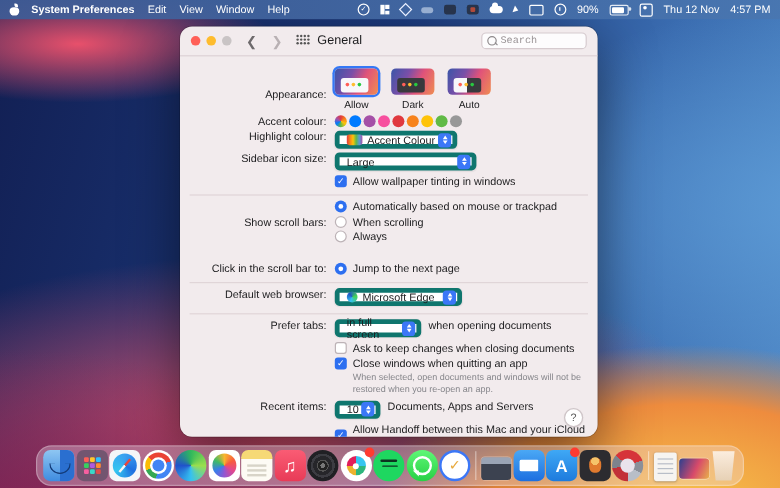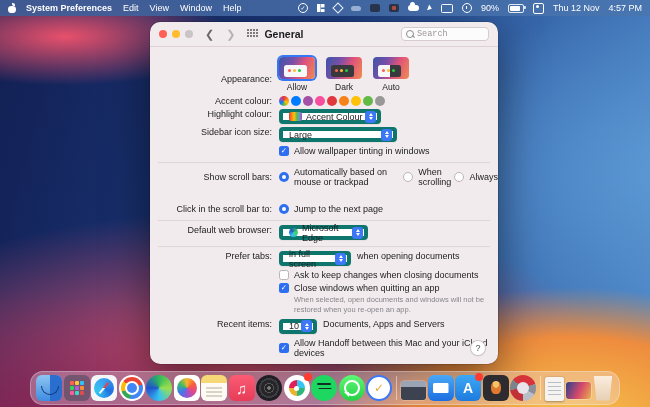--- a/index.html
+++ b/index.html
@@ -53,21 +53,21 @@
   .titlebar{display:flex;align-items:center;height:24px;padding:0 9px;border-bottom:1px solid #ddd1d5}
   .lights{display:flex;gap:5px;margin-right:12px}
   .light{width:8px;height:8px;border-radius:50%}
   .light.red{background:#ff5f57}.light.yellow{background:#febc2e}.light.gray{background:#c9c4c5}
   .navchev{font-size:11px;color:#6e6a6c;margin-right:12px;font-weight:bold}
   .navchev.fwd{color:#b8b0b3}
   .gridicon{width:10px;height:10px;margin-right:7px;position:relative}
   .gridicon::after{content:"";position:absolute;left:0;top:0;width:2px;height:2px;background:#555;border-radius:50%;
     box-shadow:3px 0 0 #555,6px 0 0 #555,9px 0 0 #555,0 3px 0 #555,3px 3px 0 #555,6px 3px 0 #555,9px 3px 0 #555,
     0 6px 0 #555,3px 6px 0 #555,6px 6px 0 #555,9px 6px 0 #555}
-  .wintitle{font-size:10.5px;font-weight:bold}
+  .wintitle{font-size:10.5px;font-weight:normal}
   .tspacer{flex:1}
   .search{width:88px;height:14px;background:rgba(255,255,255,.85);border:1px solid #d6cbcf;border-radius:4px;
     display:flex;align-items:center;padding:0 4px;box-sizing:border-box}
   .mag{width:6px;height:6px;border:1px solid #8e8a8c;border-radius:50%;position:relative;flex:none;margin-right:3px}
   .mag::after{content:"";position:absolute;left:4.5px;top:4.5px;width:3px;height:1px;background:#8e8a8c;transform:rotate(45deg)}
   .search input{border:none;outline:none;background:transparent;width:60px;font-size:8.5px;color:#333;
     font-family:Liberation Mono, monospace;padding:0}
   .search input::placeholder{color:#9a9496}
   
   .content{padding-top:10px;font-size:9px}
@@ -106,21 +106,21 @@
     background:conic-gradient(from 200deg,#35c1f1,#1f55c4,#45d354,#35c1f1)}
   
   .opt{display:flex;align-items:center;gap:5px;min-height:10px}
   .cb{width:10px;height:10px;border-radius:2.5px;display:inline-flex;align-items:center;justify-content:center;flex:none;box-sizing:border-box}
   .cb.on{background:#2d6ff0;color:#fff;font-size:7.5px;font-weight:bold;line-height:1}
   .cb.off{background:#fff;border:1px solid #bdb3b7}
   .rd{width:10px;height:10px;border-radius:50%;flex:none;position:relative;box-sizing:border-box}
   .rd.on{background:#2d6ff0}
   .rd.on::after{content:"";position:absolute;inset:3px;background:#fff;border-radius:50%}
   .rd.off{background:#fff;border:1px solid #bdb3b7}
-  .optcol{display:flex;flex-direction:row;gap:2.5px}
+  .optcol{display:flex;flex-direction:column;gap:2.5px}
   .note{font-size:7.5px;color:#86868b;line-height:1.3;width:208px;margin-top:2px;margin-left:15px}
   .suffix{margin-left:6px}
   .helpbtn{position:absolute;right:12px;bottom:8px;width:14px;height:14px;border-radius:50%;background:#fff;
     border:1px solid #cfc5c8;display:flex;align-items:center;justify-content:center;font-size:9px;color:#555;
     box-shadow:0 .5px 1px rgba(0,0,0,.1)}
   
   .dock{position:absolute;left:50%;transform:translateX(-50%);bottom:2px;display:flex;align-items:center;gap:1.5px;
     padding:3px 5px;border-radius:13px;background:rgba(238,226,242,.32);border:.5px solid rgba(255,255,255,.28);z-index:6}
   .dk{width:26px;height:26px;position:relative;flex:none}
   .dksep{width:1px;height:24px;background:rgba(255,255,255,.45);margin:0 2.5px;flex:none}
@@ -323,21 +323,21 @@
           <span class="rd on"></span>
           <span>Jump to the next page</span>
         </div>
       </div>
     </div>
 
     <div class="divider"></div>
 
     <div class="row" style="margin-top:1px">
       <div class="lbl">Default web browser:</div>
-      <div class="dd" style="width:89px">
+      <div class="dd" style="width:106px">
         <span class="edgeicon"></span>
         <span>Microsoft Edge</span>
         <span class="stp">
             <i class="up"></i>
             <i class="dn"></i>
           </span>
       </div>
     </div>
 
     <div class="divider"></div>

